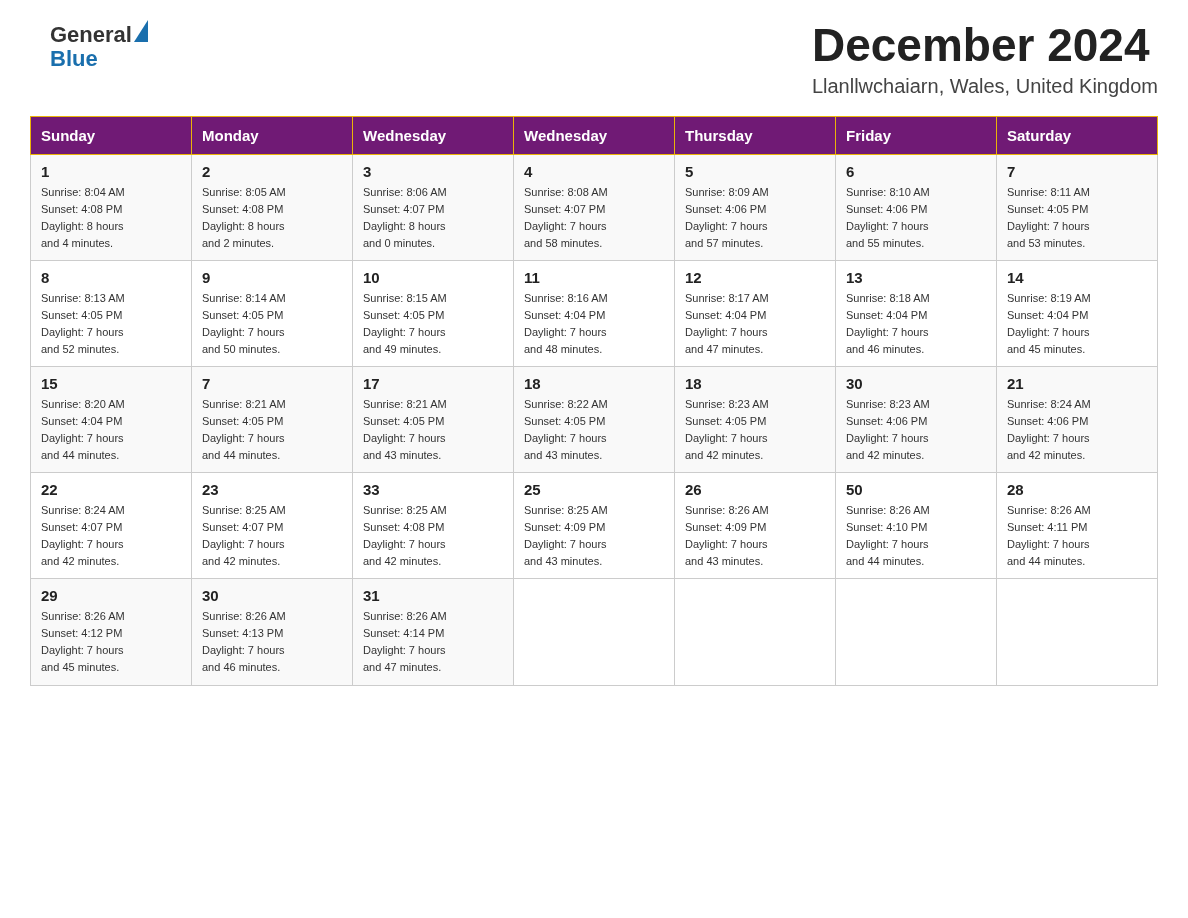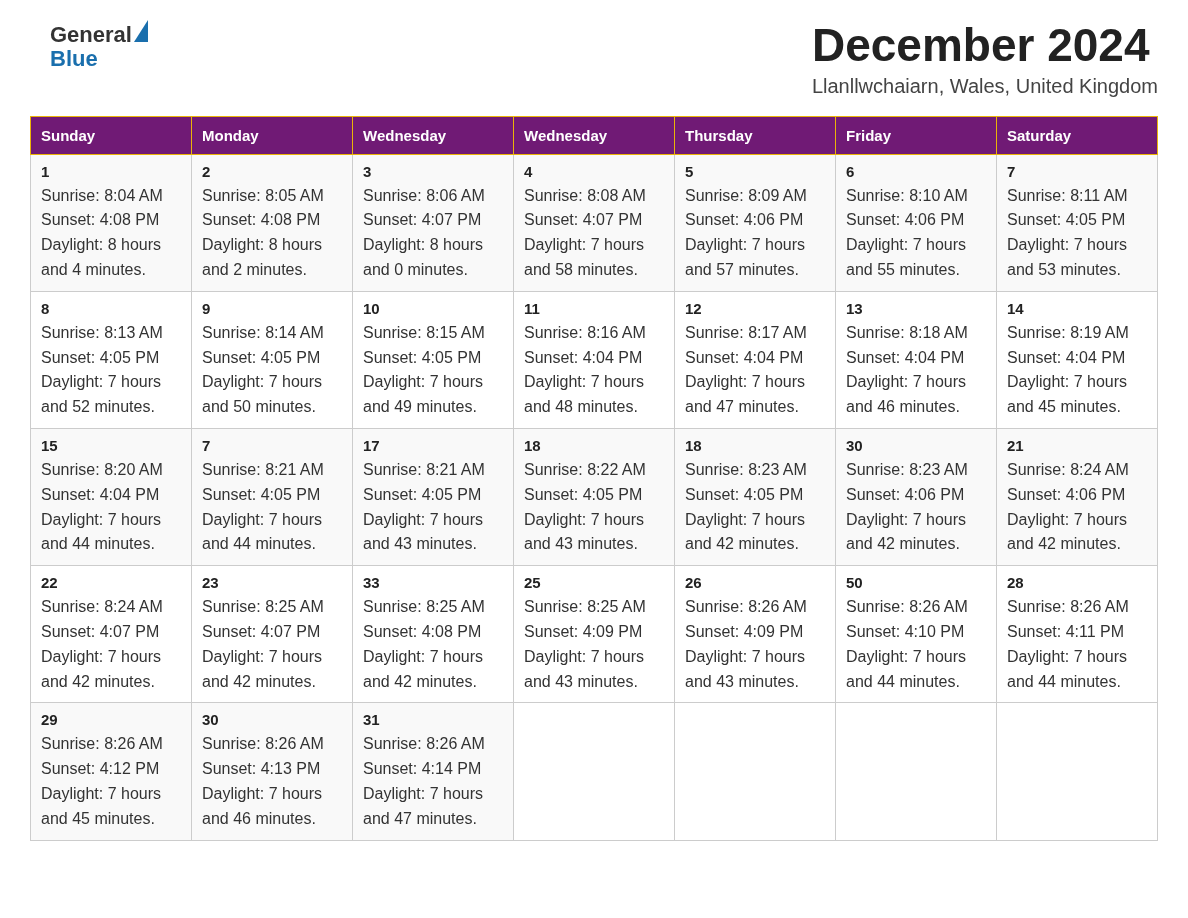--- a/index.html
+++ b/index.html
@@ -83,21 +83,21 @@
     tbody tr:nth-child(even) td {
       background: #fff;
     }
     .day-number {
       font-size: 15px;
       font-weight: bold;
       margin-bottom: 4px;
       color: #222;
     }
     .day-info {
-      font-size: 16px;
+      font-size: 11px;
       line-height: 1.55;
       color: #333;
     }
     .empty-cell {
       background: #fff !important;
     }
   </style>
 </head>
 <body>
 

